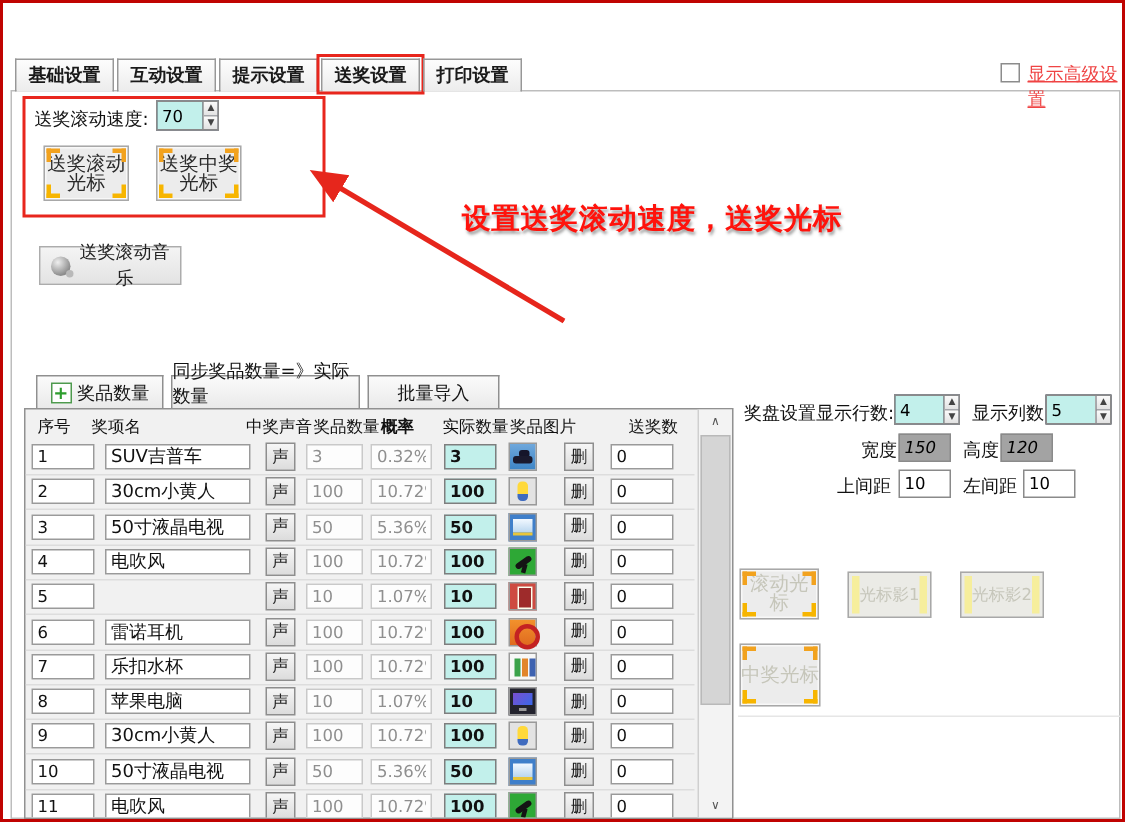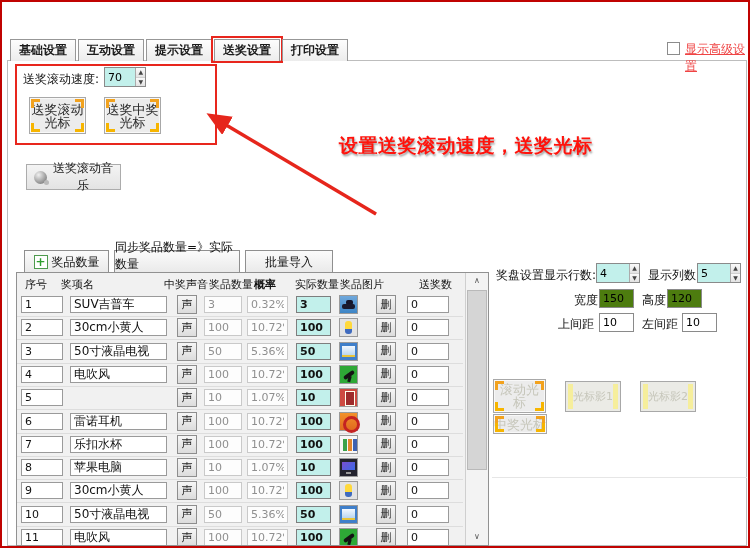--- a/index.html
+++ b/index.html
@@ -39,36 +39,36 @@
     font-size:13px;color:#2A2A2A;text-align:center;display:flex;flex-direction:column;justify-content:center;line-height:13px;z-index:5;}
   .crn{position:absolute;width:9px;height:9px;border:0 solid #F2A21E;}
   .crn.tl{left:1px;top:1px;border-top-width:3px;border-left-width:3px;}
   .crn.tr{right:1px;top:1px;border-top-width:3px;border-right-width:3px;}
   .crn.bl{left:1px;bottom:1px;border-bottom-width:3px;border-left-width:3px;border-color:#F7B500;}
   .crn.br{right:1px;bottom:1px;border-bottom-width:3px;border-right-width:3px;border-color:#F7B500;}
   .cb-roll{left:27px;top:95px;width:57px;height:37px;}
   .cb-win{left:102px;top:95px;width:57px;height:37px;}
   .pale{color:#C6C6BA;}
   .pb-scroll{left:491px;top:377px;width:53px;height:34px;}
-  .pb-wincur{left:491px;top:412px;width:54px;height:20px;}
+  .pb-wincur{left:491px;top:427px;width:54px;height:42px;}
   .bar-btn{position:absolute;background:#EBEBE6;border:1px solid #A8A8A8;font-size:11px;color:#C6C6BA;
     display:flex;align-items:center;justify-content:center;z-index:5;}
   .bar-btn::before,.bar-btn::after{content:"";position:absolute;top:2px;bottom:2px;width:5px;background:#F6EE9C;}
   .bar-btn::before{left:2px;} .bar-btn::after{right:2px;}
   .pb-sh1{left:563px;top:379px;width:56px;height:31px;}
   .pb-sh2{left:638px;top:379px;width:56px;height:31px;}
   
   .music-btn{position:absolute;left:24px;top:162px;width:95px;height:26px;border:1px solid #ACACAC;
     background:linear-gradient(#F4F4F4,#E3E3E3);display:flex;align-items:center;gap:6px;padding:0 7px;font-size:12px;color:#222;z-index:2;}
   .speaker-icon{width:13px;height:13px;border-radius:50%;background:radial-gradient(circle at 35% 30%,#EFEFEF,#8D8D8D 70%);
     position:relative;flex:0 0 13px;}
   .speaker-icon::after{content:"";position:absolute;right:-2px;bottom:-1px;width:5px;height:5px;border-radius:50%;background:#B9B9B9;}
   
   .ann-text{position:absolute;left:306px;top:131px;font-size:19px;font-weight:bold;color:#FF130C;
-    text-shadow:1px 2px 2px rgba(110,110,110,0.65);z-index:6;letter-spacing:0.5px;white-space:nowrap;margin-left:31px;}
+    text-shadow:1px 2px 2px rgba(110,110,110,0.65);z-index:6;letter-spacing:0.5px;white-space:nowrap;}
   .arrow-svg{position:absolute;left:0;top:0;z-index:6;pointer-events:none;}
   
   .ptab{position:absolute;top:248px;height:23px;border:1px solid #8F8F8F;border-bottom:none;
     background:linear-gradient(#FBFBFB,#E9E9E9);display:flex;align-items:center;justify-content:center;
     gap:4px;font-size:12px;color:#111;z-index:2;}
   .ptab1{left:22px;width:85px;}
   .ptab2{left:112px;width:126px;align-items:flex-end;}
   .ptab3{left:243px;width:88px;}
   .plus-icon{width:14px;height:14px;border:1px solid #4E9A4E;background:#FFFFFF;color:#2E9E2E;
     font-size:12px;font-weight:bold;line-height:12px;text-align:center;flex:0 0 14px;}
@@ -123,21 +123,21 @@
   .sb-btn{position:absolute;left:0;width:22px;height:16px;background:#F3F3F3;text-align:center;
     font-size:8px;color:#555;line-height:16px;cursor:default;}
   .sb-up{top:0;} .sb-down{bottom:0;}
   .sb-thumb{position:absolute;left:1px;top:17px;width:20px;height:180px;background:#D5D5D5;border:1px solid #B9B9B9;}
   
   .rlabel{position:absolute;font-size:12px;color:#111;z-index:2;white-space:nowrap;}
   .spin-rows{left:594px;top:261px;width:44px;}
   .spin-cols{left:695px;top:261px;width:44px;}
   .rinp{position:absolute;height:19px;width:35px;border:1px solid #8A8A8A;font-family:"DejaVu Sans",sans-serif;
     font-size:11px;padding:0 3px;z-index:2;}
-  .rinp.cyan{background:#4d7c0f;}
+  .rinp.cyan{background:#a3a3a3;font-style:italic;}
   .rinp.white{background:#FFF;}
   .divider{position:absolute;left:490px;top:475px;width:255px;height:1px;background:#E6E6E6;z-index:2;}
 </style>
 </head>
 <body>
 
 <div class="window">
 
 
   <div class="tabpage"></div>

